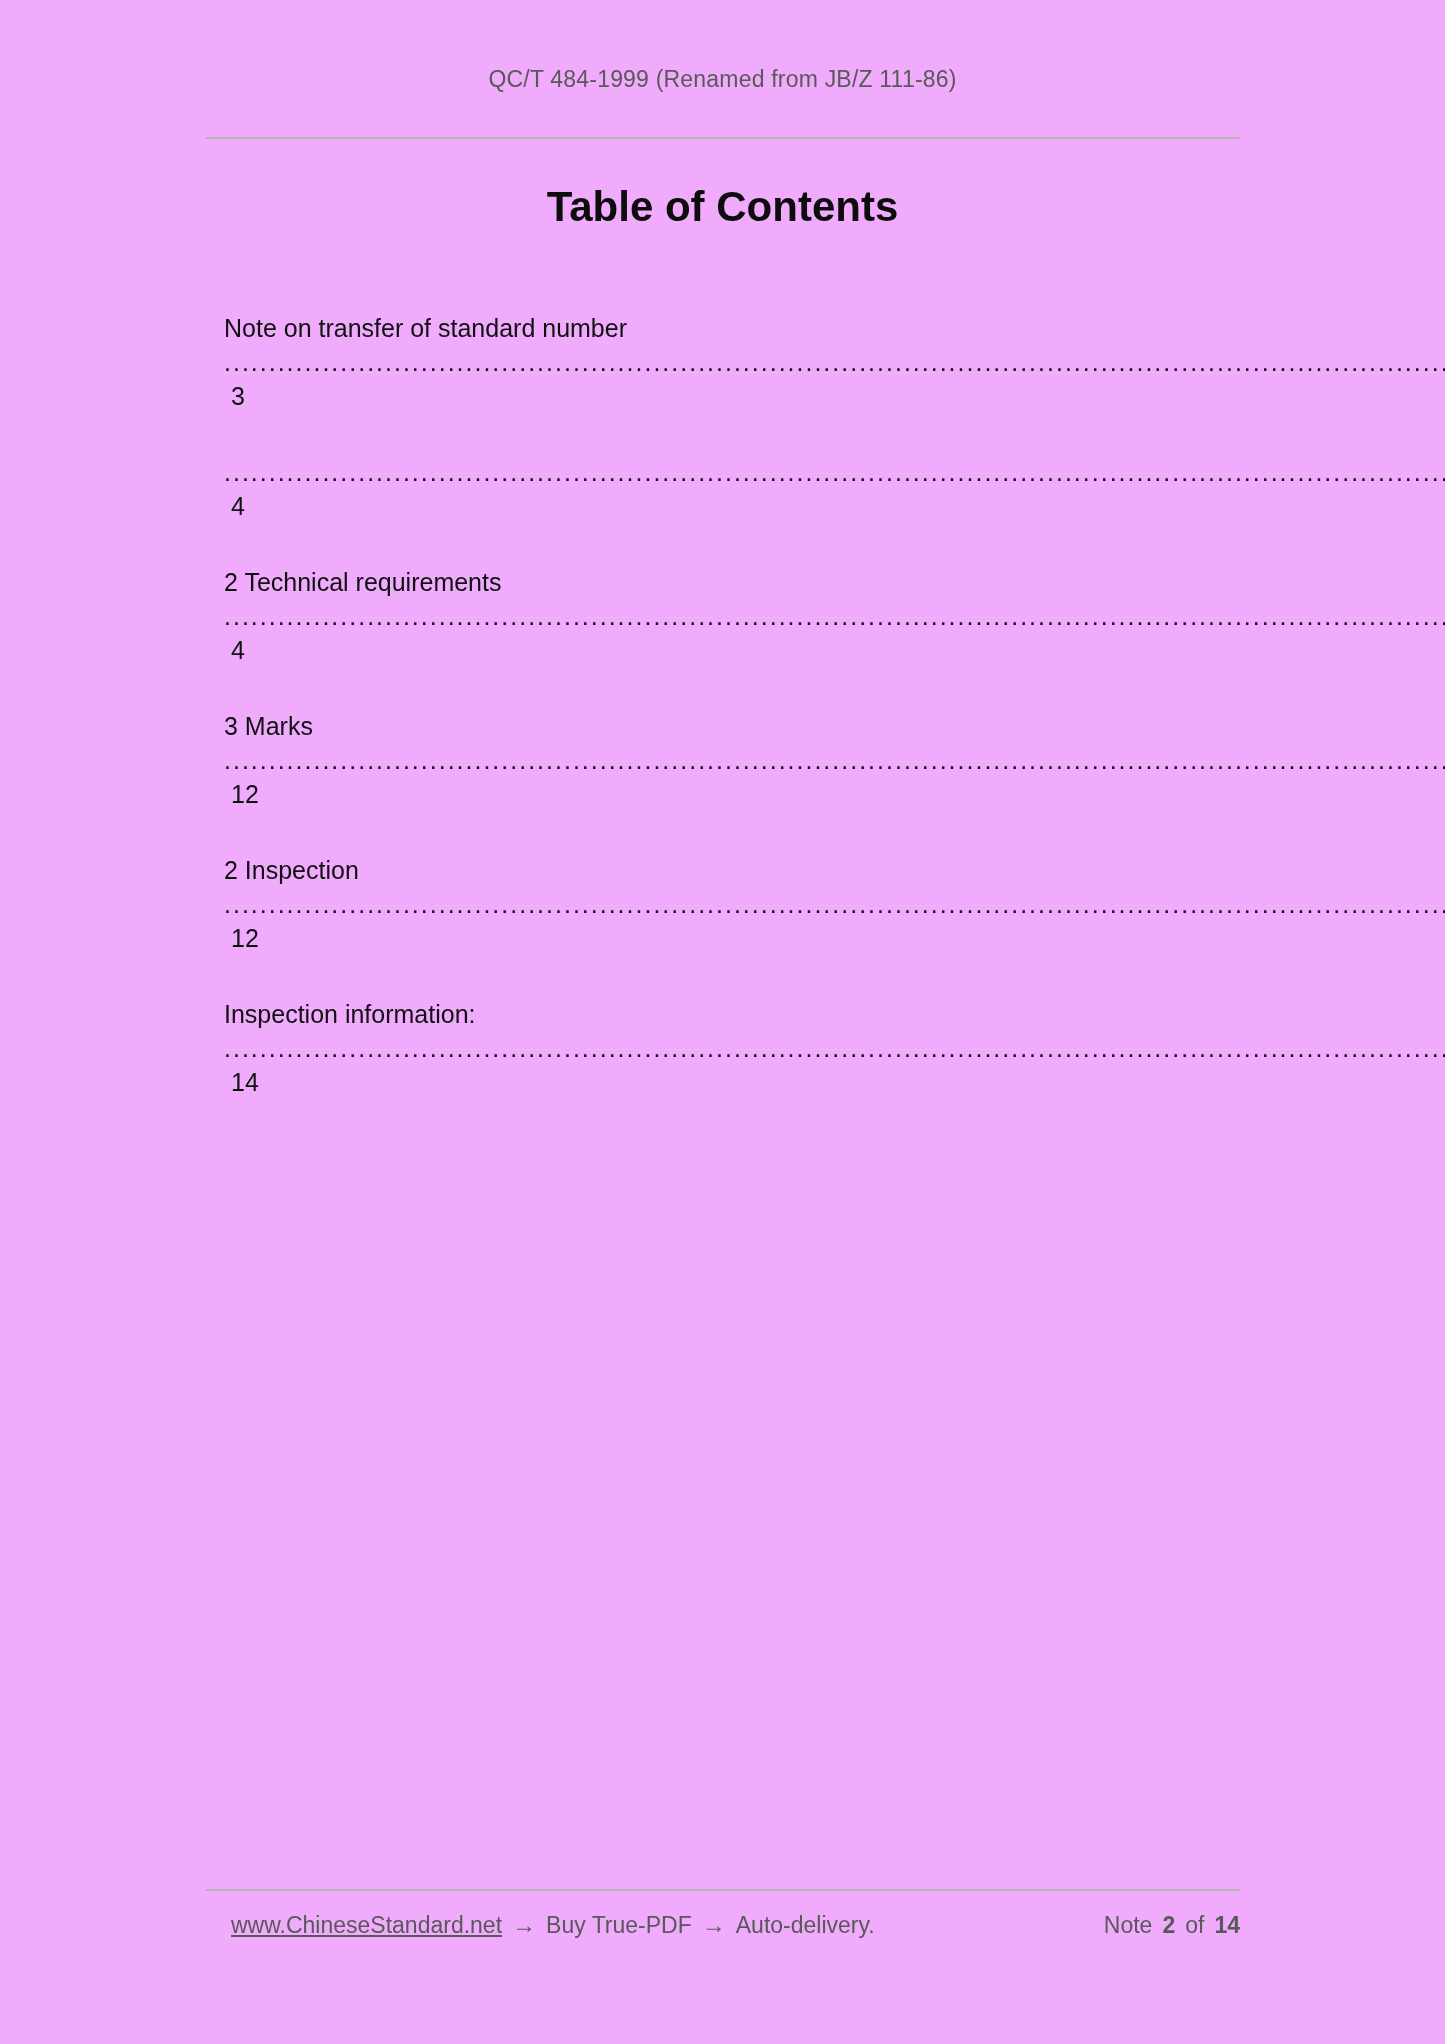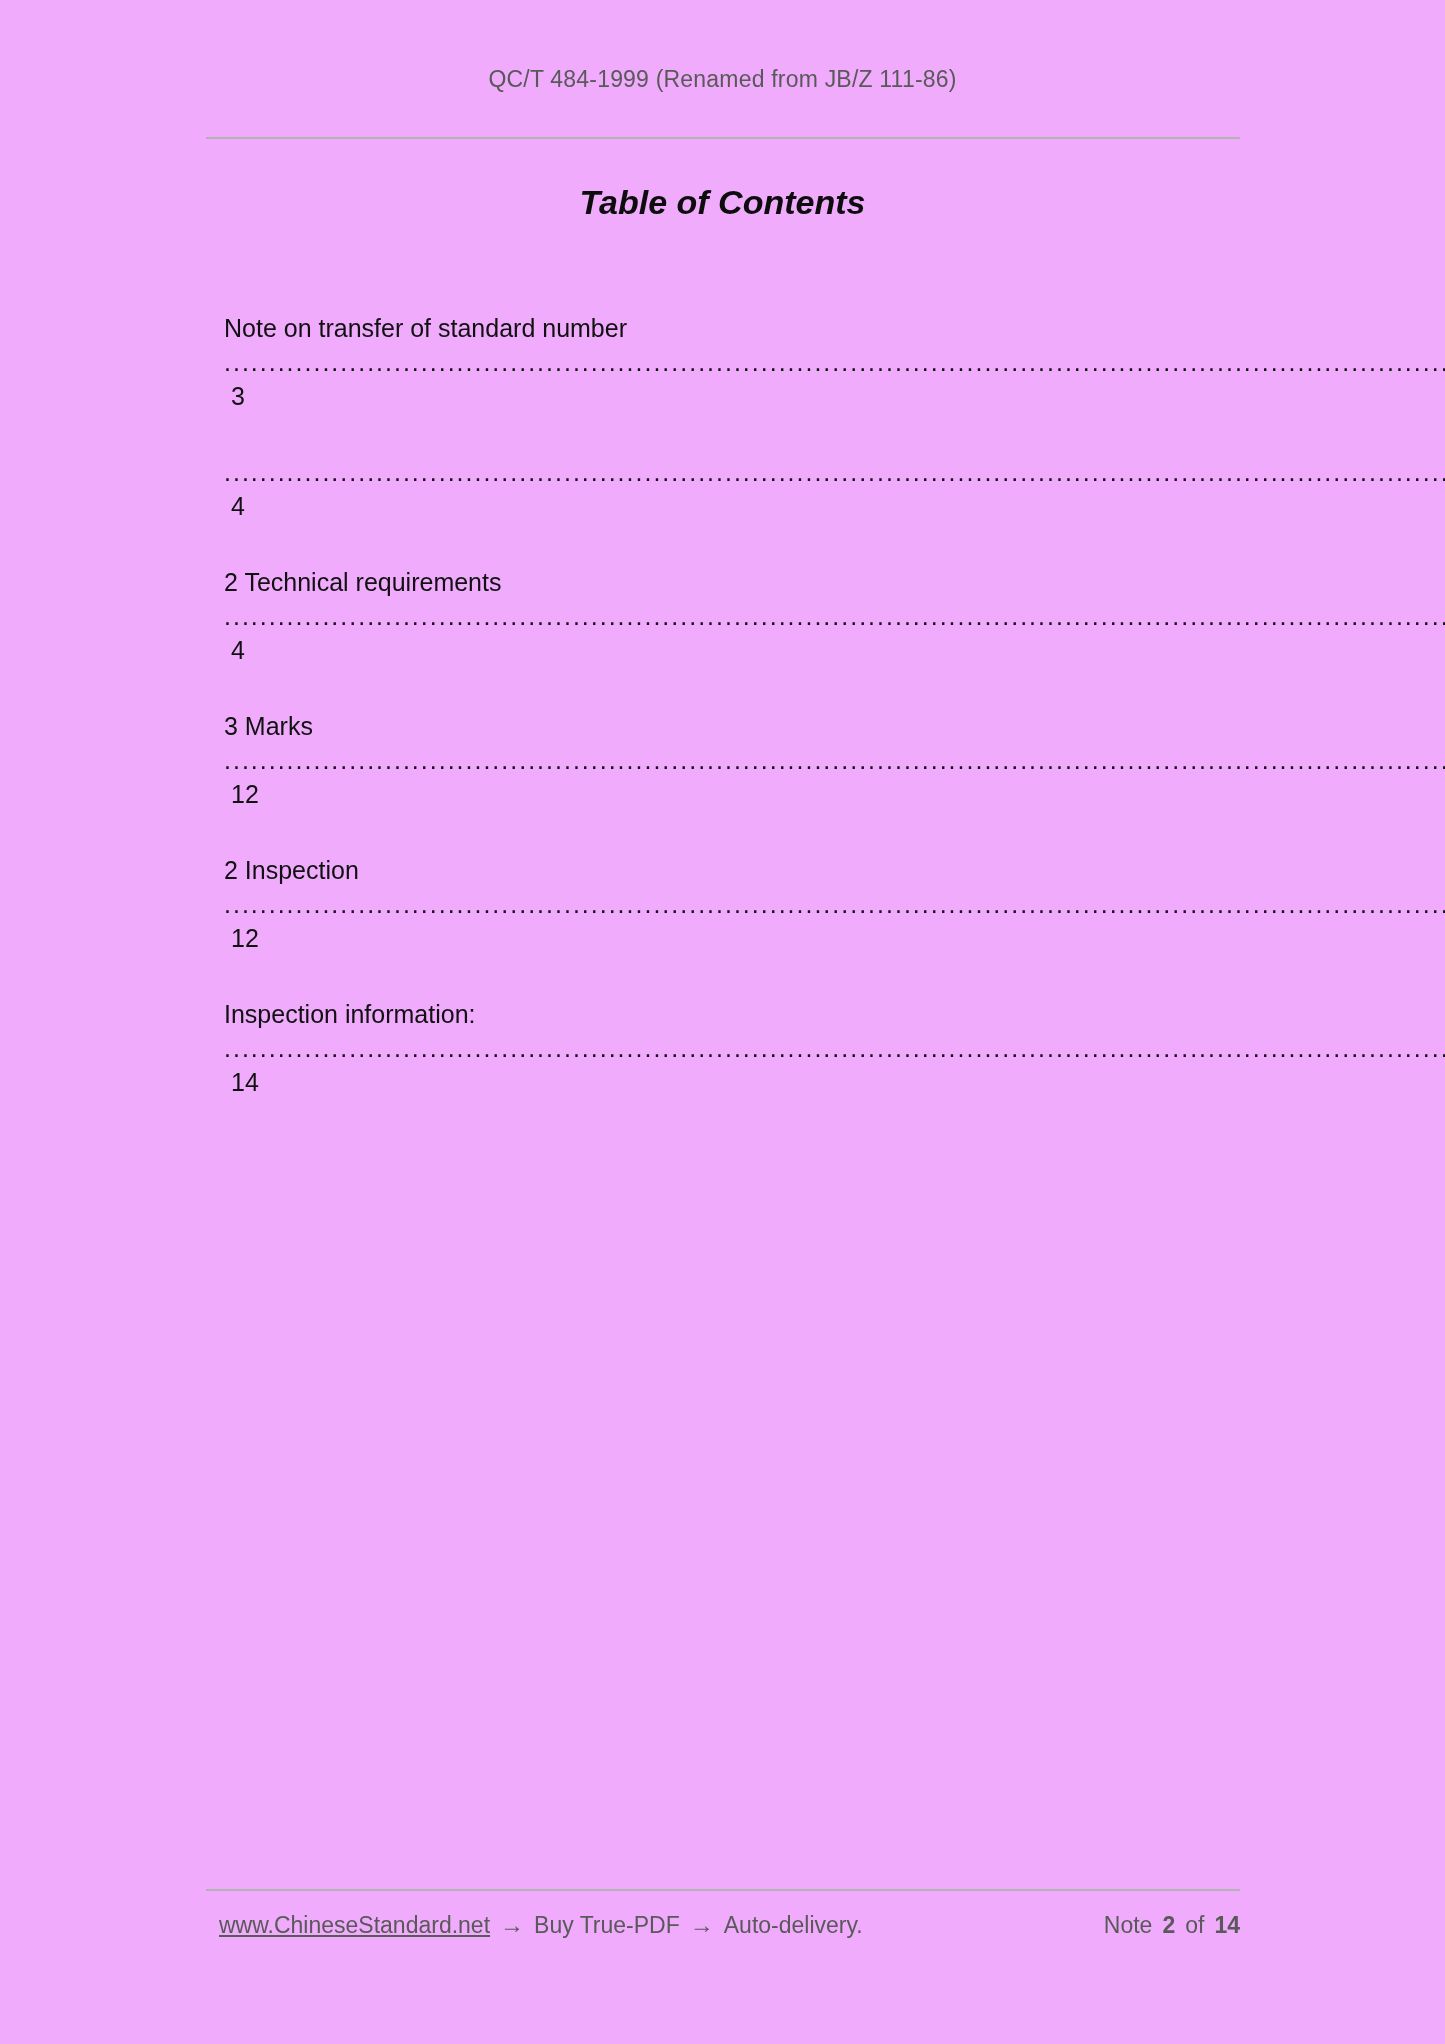--- a/index.html
+++ b/index.html
@@ -35,24 +35,23 @@
   }
   .header-rule { top: 137px; }
   
   .toc-title {
     position: absolute;
     top: 183px;
     left: 0;
     width: 100%;
     margin: 0;
     text-align: center;
-    font-size: 34px;
+    font-size: 42px;
     font-weight: bold;
     color: #0d0d0d;
-    font-style: italic;
   }
   
   .toc {
     position: absolute;
     top: 311px;
     left: 219px;
     width: 1021px;
   }
   .toc-row {
     display: flex;
@@ -92,20 +91,21 @@
     justify-content: space-between;
     align-items: baseline;
     font-size: 23px;
     color: #595959;
   }
   .footer-left {
     display: flex;
     align-items: baseline;
     gap: 10px;
     white-space: nowrap;
+    margin-left: 12px;
   }
   .footer-link {
     color: #595959;
     text-decoration: underline;
     cursor: pointer;
   }
   .arrow {
     font-size: 24px;
   }
   .footer-right {

